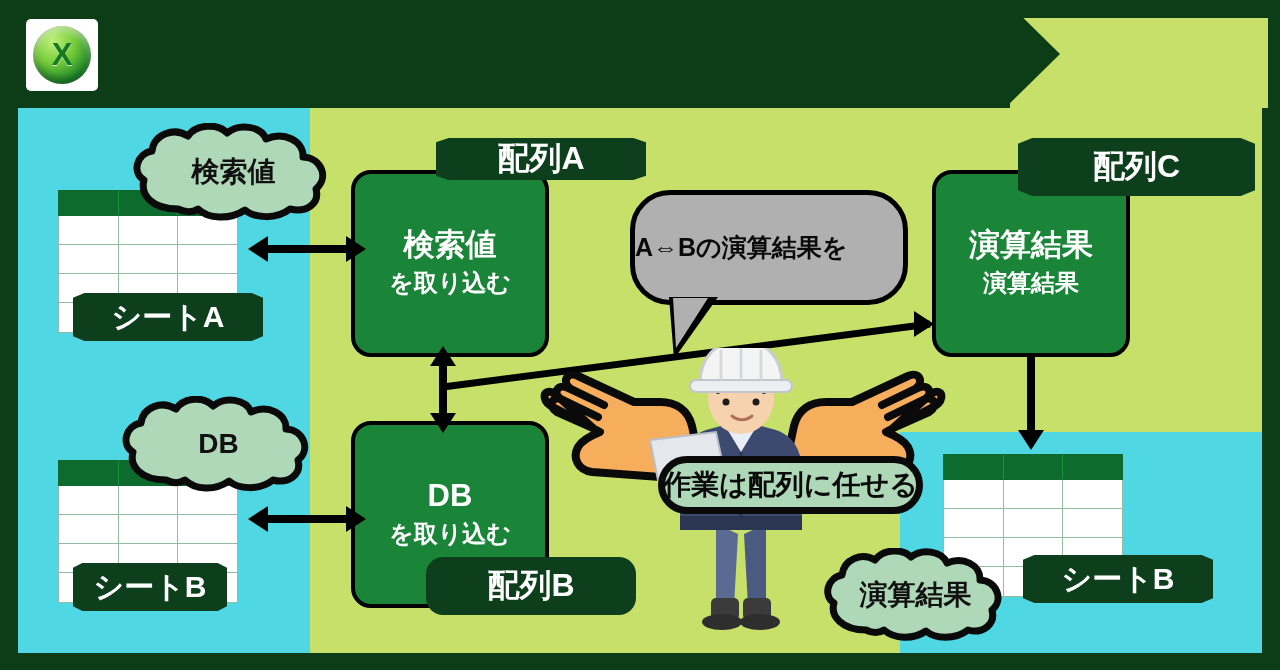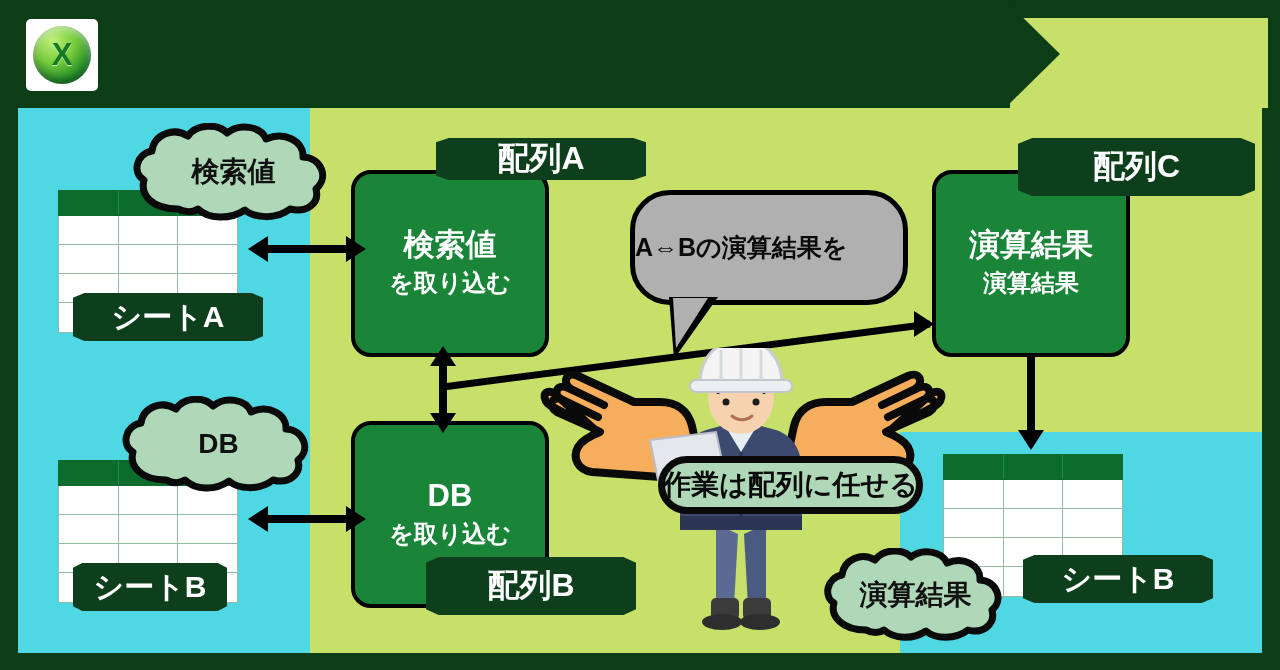--- a/index.html
+++ b/index.html
@@ -285,21 +285,21 @@
     <div class="arrbox" style="left:333px; top:62px; width:198px; height:187px;">
       <div class="big">検索値</div>
       <div class="small">を取り込む</div>
     </div>
     <div class="ribbon" style="left:418px; top:30px; width:210px; height:42px; font-size:32px;">配列A</div>
 
     <div class="arrbox" style="left:333px; top:313px; width:198px; height:187px;">
       <div class="big">DB</div>
       <div class="small">を取り込む</div>
     </div>
-    <div class="ribbon" style="left:408px; top:449px; width:210px; height:58px; font-size:32px;">配列B</div>
+    <div class="ribbon" style="left:408px; top:449px; width:210px; height:58px; font-size:32px;border-radius:17px;">配列B</div>
 
     <div class="arrbox" style="left:914px; top:62px; width:198px; height:187px;">
       <div class="big">演算結果</div>
       <div class="small">演算結果</div>
     </div>
     <div class="ribbon" style="left:1000px; top:30px; width:237px; height:58px; font-size:32px;">配列C</div>
 
     <div>
       <div class="arrow-line" style="left:421px; top:254px; width:8px; height:57px;"></div>
       <div class="ah ah-up" style="left:412px; top:238px;"></div>

